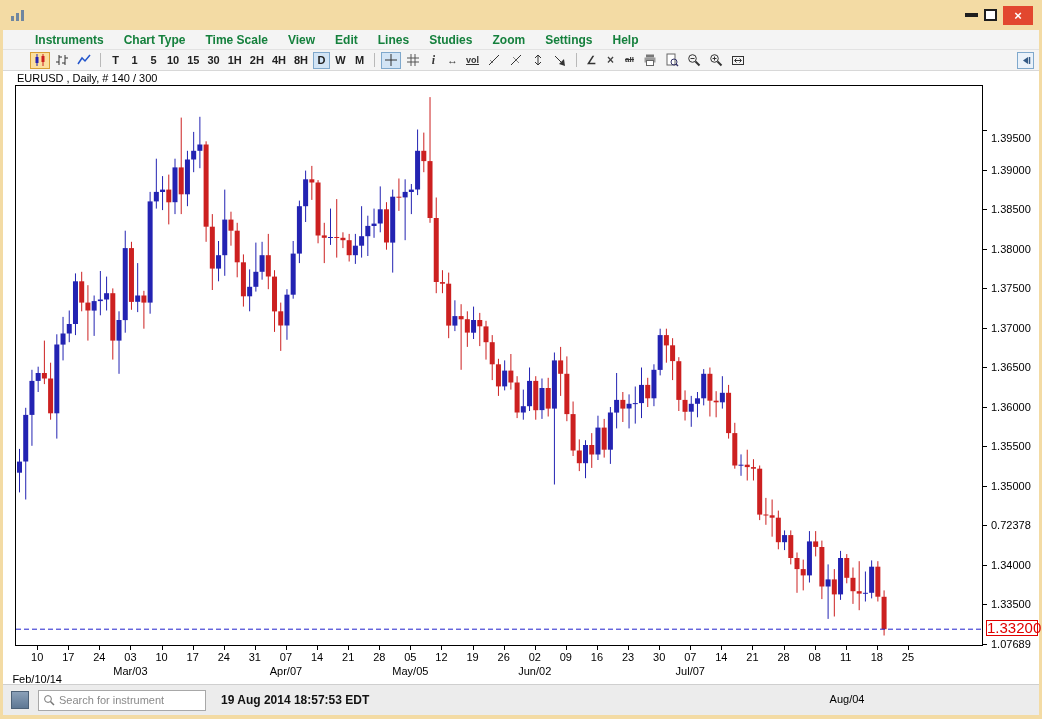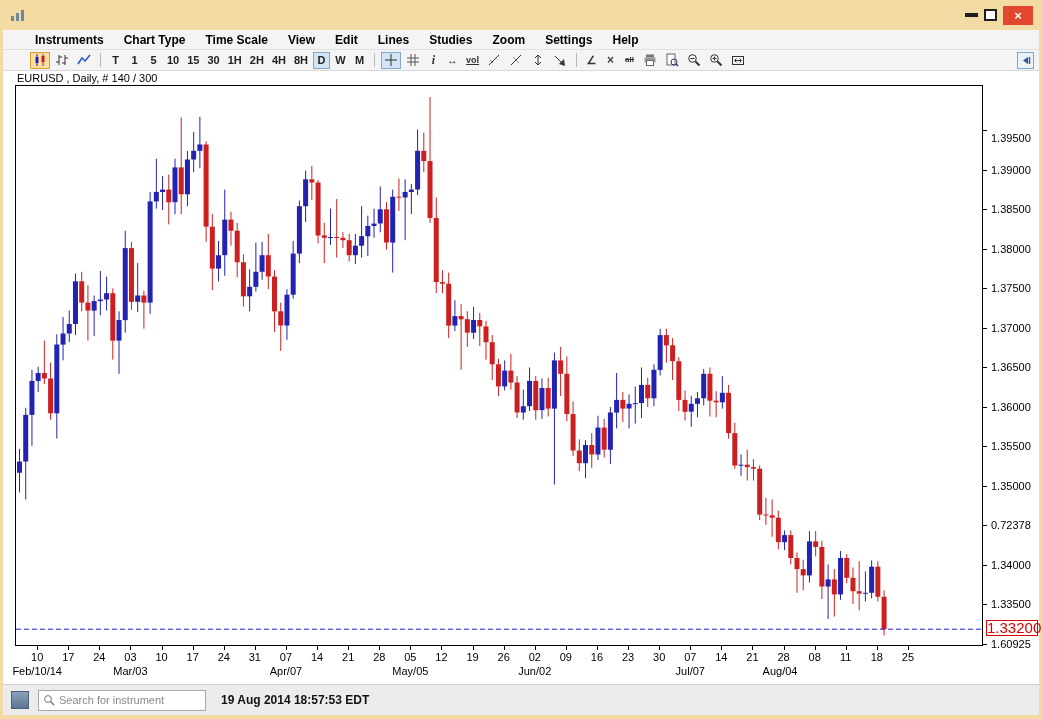--- a/index.html
+++ b/index.html
@@ -25,21 +25,21 @@
   .win-controls{margin-left:auto;display:flex;align-items:center;gap:6px;
     margin-right:6px;z-index:2}
   .win-btn{display:flex;align-items:center;justify-content:center;cursor:default}
   .minbar{width:13px;height:4px;background:#1e1e1e;display:inline-block}
   .maxbox{width:13px;height:12px;border:2px solid #1e1e1e;background:#fff;display:inline-block}
   .close{width:30px;height:19px;background:#e2472f;color:#fff;font-weight:bold;
     font-size:13px;line-height:19px;text-align:center}
   
   .menubar{height:20px;background:var(--toolbar-bg);display:flex;align-items:center;
     padding-left:22px;border-bottom:1px solid #e2e2e2;flex:0 0 auto}
-  .menu-item{font-size:12px;font-weight:bold;color:#000000;padding:0 10px;white-space:nowrap}
+  .menu-item{font-size:12px;font-weight:bold;color:#15803d;padding:0 10px;white-space:nowrap}
   
   .toolbar{height:21px;background:var(--toolbar-bg);display:flex;align-items:center;
     padding-left:26px;border-bottom:1px solid #d8d8d8;position:relative;flex:0 0 auto}
   .tbtn{height:17px;min-width:17px;display:inline-flex;align-items:center;
     justify-content:center;margin:0 1px;border:1px solid transparent;
     font-size:11px;font-weight:bold;color:#222;padding:0 2px}
   .tbtn.sel{background:var(--sel-blue-bg);border-color:var(--sel-blue-bd)}
   .tbtn.sel-amber{background:var(--sel-amber-bg);border-color:var(--sel-amber-bd)}
   .tf-group{display:inline-flex;align-items:center}
   .sep{width:1px;height:14px;background:#b9b9b9;margin:0 5px;display:inline-block}
@@ -570,21 +570,21 @@
         <div class="ylab" style="top: 354.334px;">1.35500</div>
         <div class="ytick" style="top: 400.867px;"></div>
         <div class="ylab" style="top: 393.867px;">1.35000</div>
         <div class="ytick" style="top: 440.4px;"></div>
         <div class="ylab" style="top: 433.4px;">0.72378</div>
         <div class="ytick" style="top: 479.934px;"></div>
         <div class="ylab" style="top: 472.934px;">1.34000</div>
         <div class="ytick" style="top: 519.467px;"></div>
         <div class="ylab" style="top: 512.467px;">1.33500</div>
         <div class="ytick" style="top: 559px;"></div>
-        <div class="ylab" style="top: 552px;">1.60925</div>
+        <div class="ylab" style="top: 552px;">1.07689</div>
       </div>
     <div class="x-axis" id="x-axis">
         <div class="xtickmark" style="left: 22.16px;"></div>
         <div class="xlab" style="left: 22.16px;">10</div>
         <div class="xtickmark" style="left: 53.26px;"></div>
         <div class="xlab" style="left: 53.26px;">17</div>
         <div class="xtickmark" style="left: 84.36px;"></div>
         <div class="xlab" style="left: 84.36px;">24</div>
         <div class="xtickmark" style="left: 115.46px;"></div>
         <div class="xlab" style="left: 115.46px;">03</div>
@@ -631,27 +631,27 @@
         <div class="xtickmark" style="left: 768.56px;"></div>
         <div class="xlab" style="left: 768.56px;">28</div>
         <div class="xtickmark" style="left: 799.66px;"></div>
         <div class="xlab" style="left: 799.66px;">08</div>
         <div class="xtickmark" style="left: 830.76px;"></div>
         <div class="xlab" style="left: 830.76px;">11</div>
         <div class="xtickmark" style="left: 861.86px;"></div>
         <div class="xlab" style="left: 861.86px;">18</div>
         <div class="xtickmark" style="left: 892.96px;"></div>
         <div class="xlab" style="left: 892.96px;">25</div>
-        <div class="xmonth" style="left: 22.16px;">Feb/10/14</div>
+        <div class="xmonth" style="left: 22.16px; margin-top: 8px;">Feb/10/14</div>
         <div class="xmonth" style="left: 115.46px;">Mar/03</div>
         <div class="xmonth" style="left: 270.96px;">Apr/07</div>
         <div class="xmonth" style="left: 395.36px;">May/05</div>
         <div class="xmonth" style="left: 519.76px;">Jun/02</div>
         <div class="xmonth" style="left: 675.26px;">Jul/07</div>
-        <div class="xmonth" style="left: 765px;">Aug/04</div>
+        <div class="xmonth" style="left: 832px; margin-top: 28px;">Aug/04</div>
       </div>
   </div>
 
   <div class="statusbar">
     <span class="status-icon"></span>
     <span class="searchbox">
       <svg width="12" height="12">
           <circle cx="5" cy="5" r="3.4" fill="none" stroke="#777"></circle>
           <line x1="7.5" y1="7.5" x2="11" y2="11" stroke="#777" stroke-width="1.5"></line>
         </svg>

